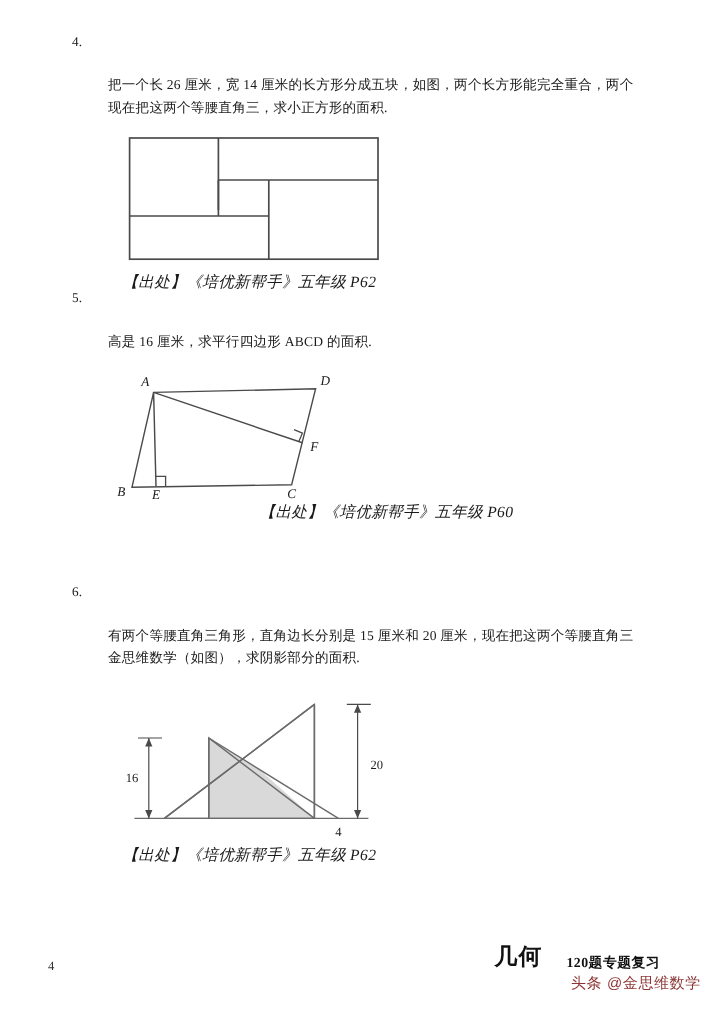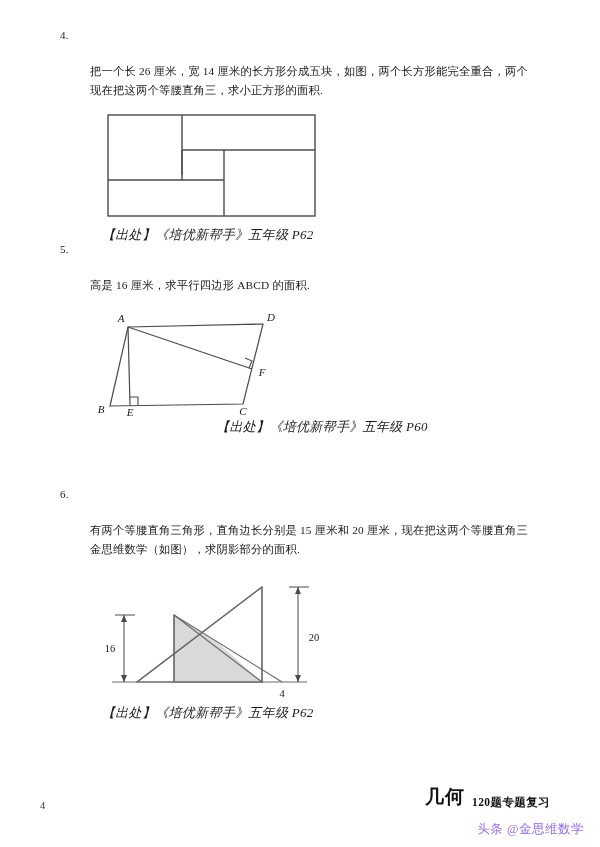--- a/index.html
+++ b/index.html
@@ -73,38 +73,38 @@
   }
   .footer-big {
     font-size: 19px;
     font-weight: bold;
     letter-spacing: 1px;
     color: #111;
   }
   .footer-small {
     font-size: 11.5px;
     font-weight: bold;
-    margin-left: 7px;
+    margin-left: 20px;
     letter-spacing: 0.4px;
     color: #111;
   }
   .page-number {
     position: absolute;
     left: 40px;
     bottom: 36px;
     font-size: 10.5px;
     color: #333;
   }
   .watermark {
     position: absolute;
     right: 16px;
-    bottom: 9px;
+    bottom: 19px;
     font-size: 12.5px;
-    color: #8b5cf6;
-    font-family: Liberation Serif, serif;
+    color: #7f1d1d;
+    font-family: Liberation Sans, sans-serif;
     letter-spacing: 0.5px;
     opacity: 0.9;
   }
 
   svg text {
     font-family: "Liberation Serif", "DejaVu Serif", serif;
     fill: #1a1a1a;
   }
   svg .lbl-italic {
     font-style: italic;

